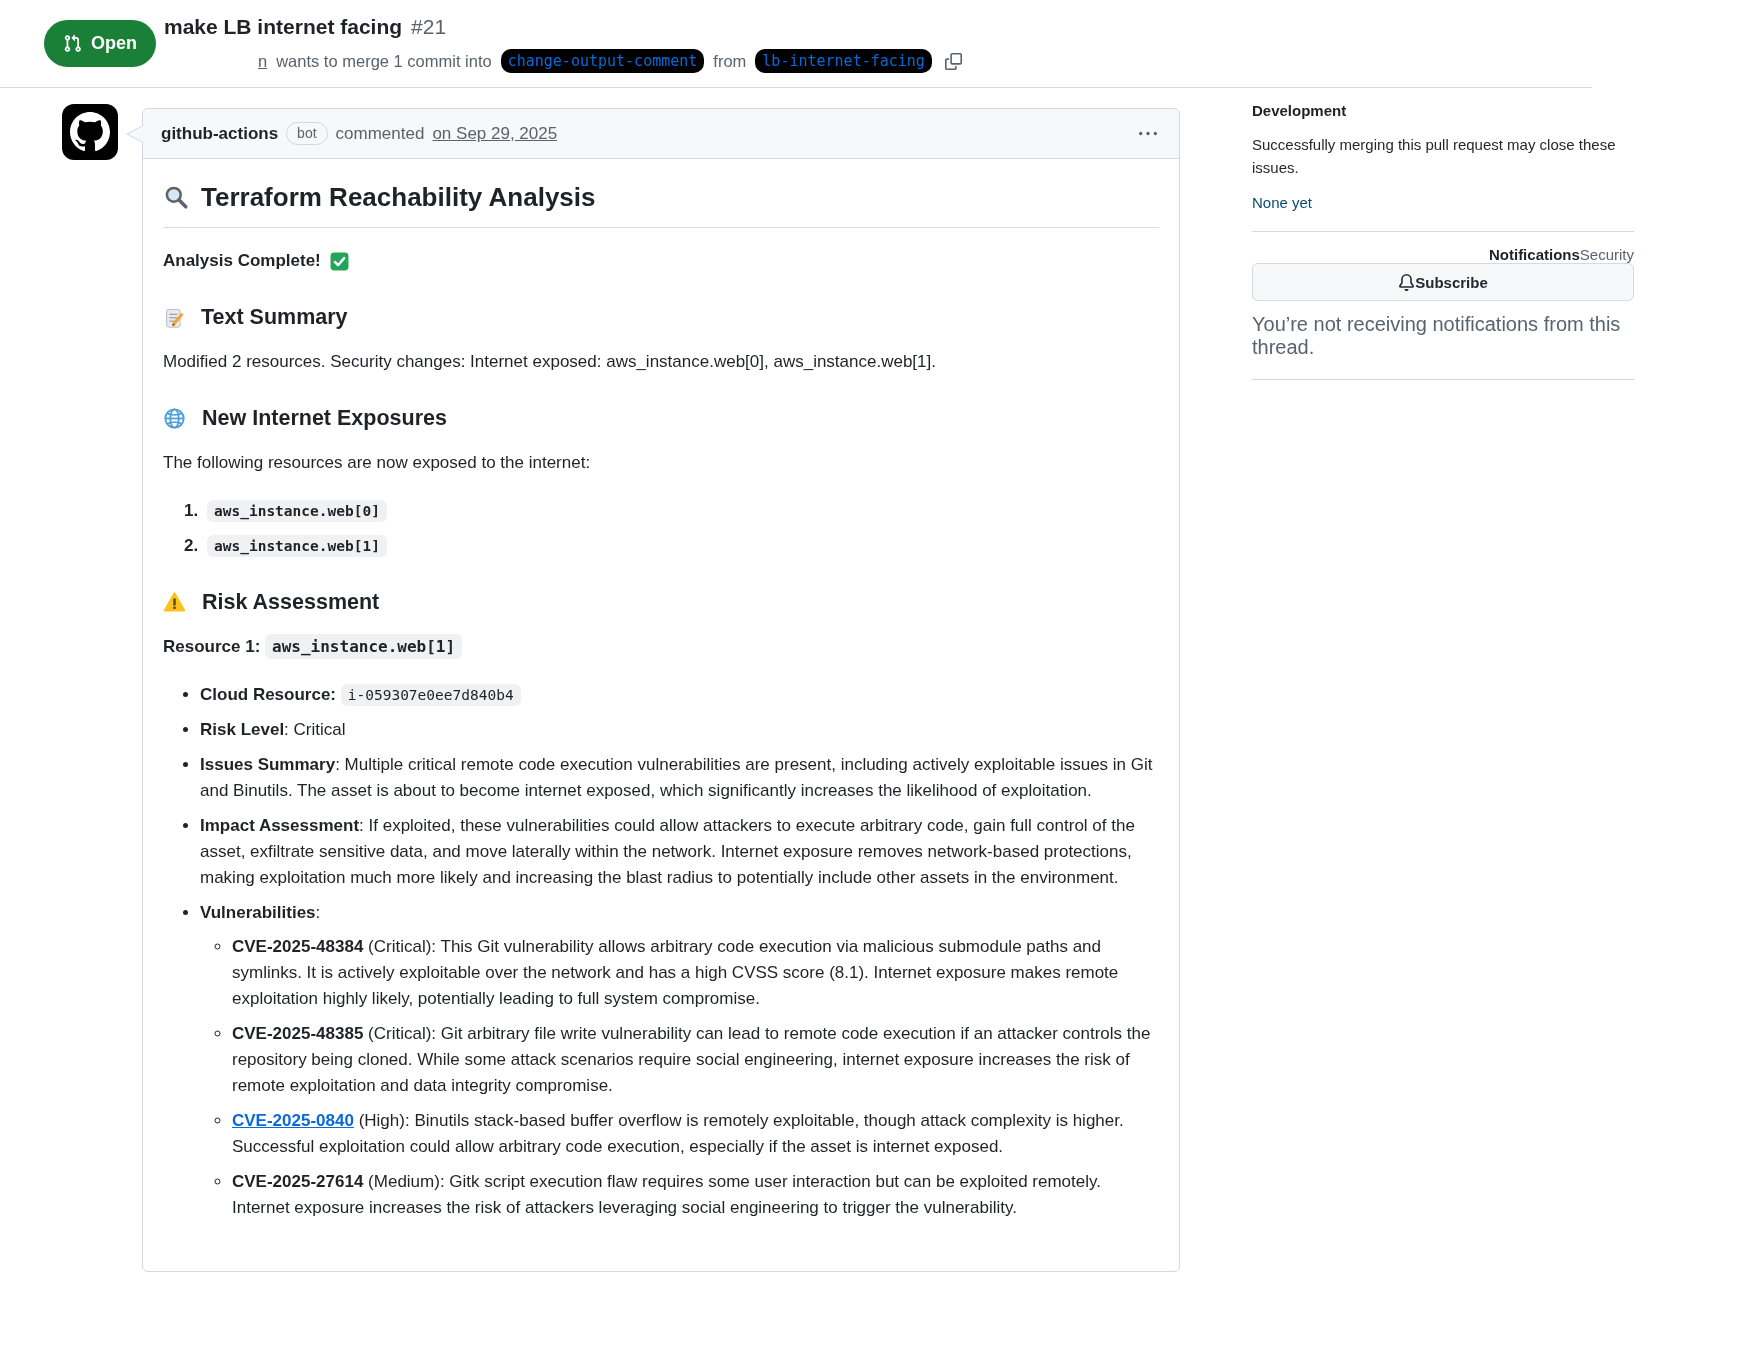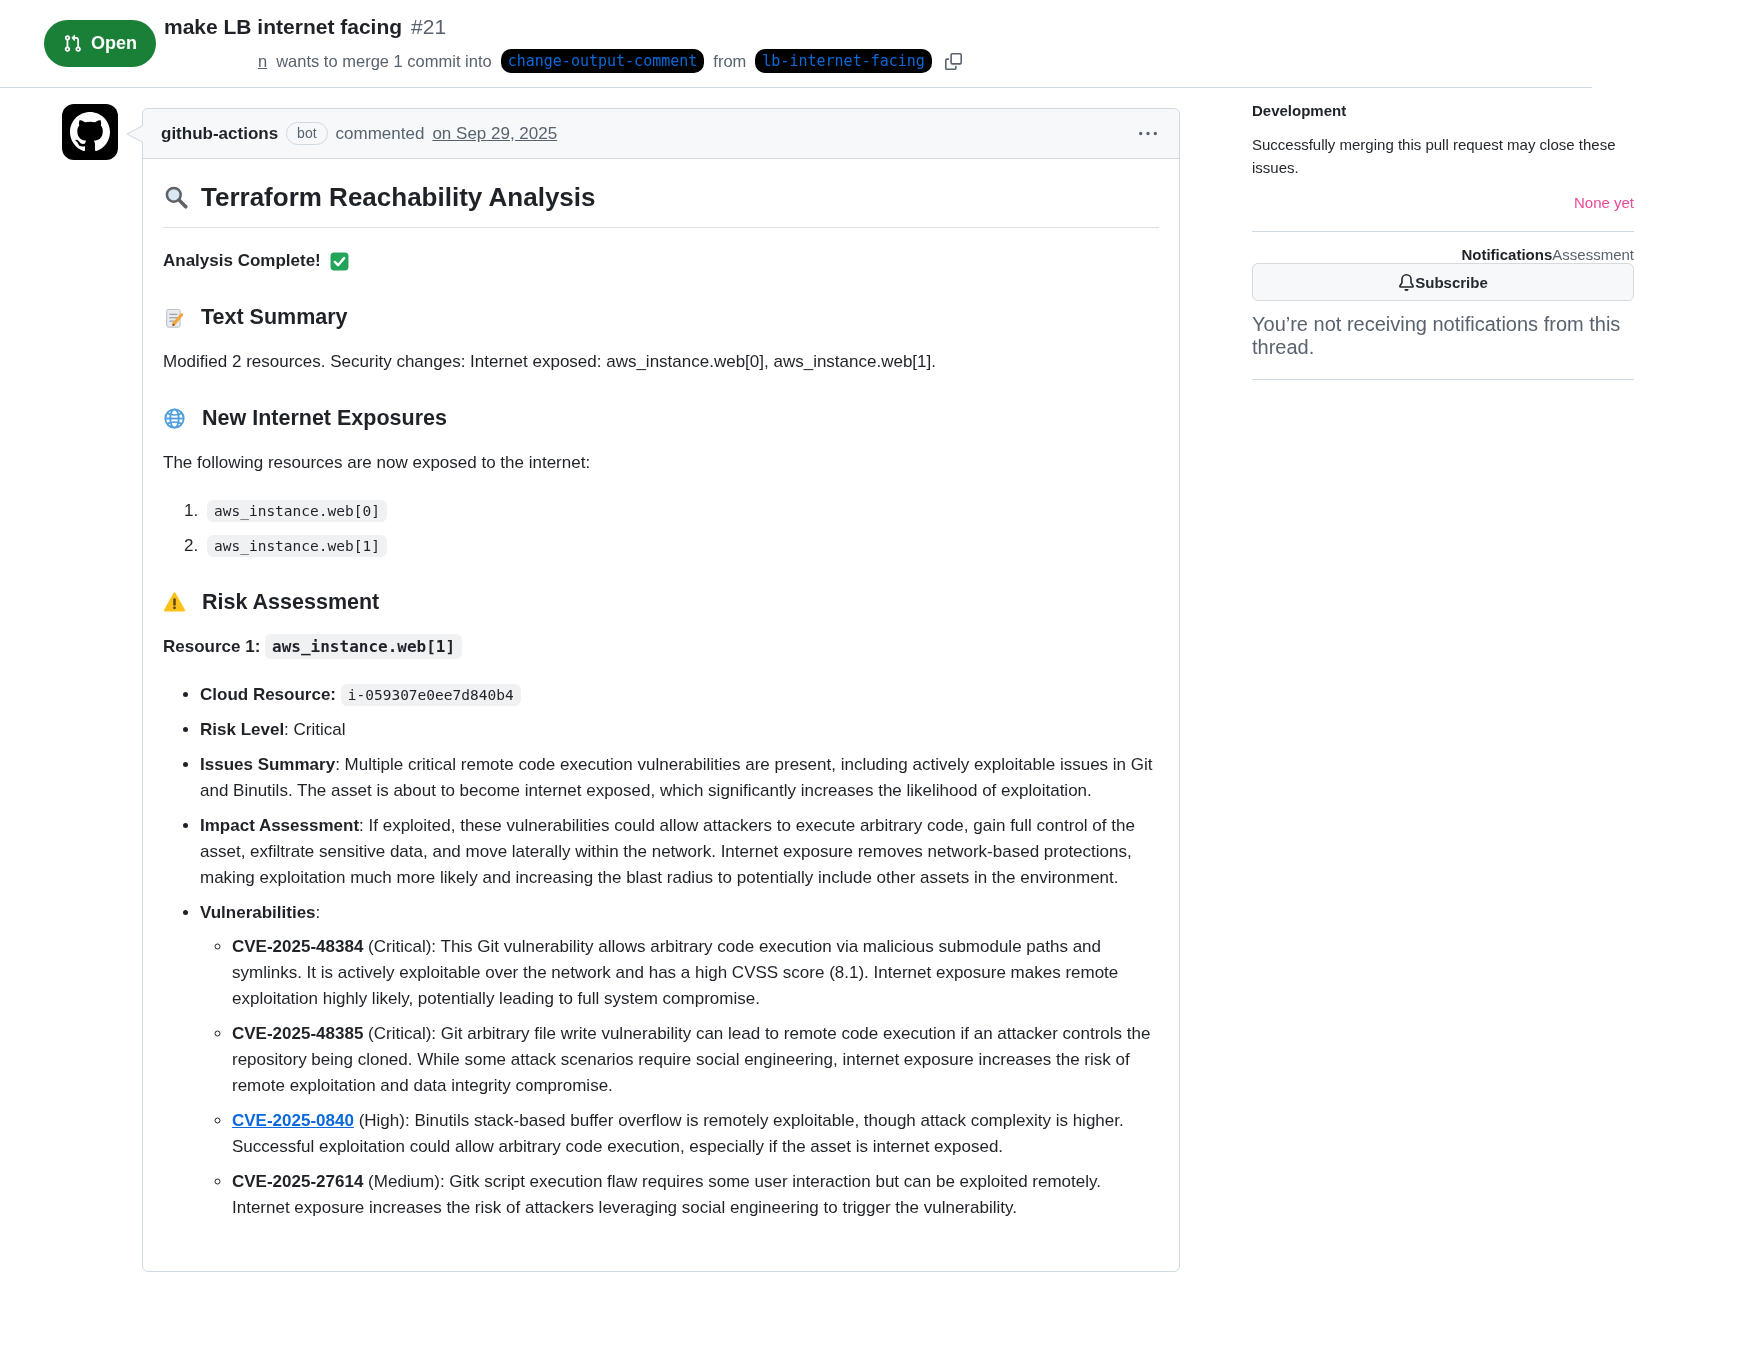--- a/index.html
+++ b/index.html
@@ -47,37 +47,37 @@
   
   .md { padding:22px 20px 28px; font-size:17px; line-height:26px; }
   .md h2 { font-size:26px; line-height:33px; font-weight:700; padding-bottom:13px;
     border-bottom:1px solid #d8dee4; margin-bottom:20px; display:flex; align-items:center; gap:11px; }
   .md h3 { font-size:21.5px; line-height:27px; font-weight:700; margin:30px 0 18px;
     display:flex; align-items:center; gap:16px; }
   .md p { margin-bottom:22px; }
   .status-line { font-weight:700; margin-bottom:24px; display:flex; align-items:center; gap:9px; }
   .md code { font-family:"DejaVu Sans Mono", monospace; font-size:14.5px;
     background:#eff1f3; padding:3px 7px; border-radius:6px; }
-  .md ol { margin:0 0 24px 0; padding-left:40px; }
+  .md ol { margin:0 0 24px 0; padding-left:40px;font-weight:bold; }
   .md ol li { margin-bottom:9px; padding-left:4px; }
   .resource-line { font-weight:700; margin-bottom:18px; }
   .resource-line code { font-weight:700; font-size:16px; }
   ul.risk-list { list-style:disc; padding-left:37px; margin-bottom:22px; }
   ul.risk-list > li { margin-bottom:9px; }
   ul.vuln-list { list-style:circle; padding-left:32px; margin-top:8px; }
   ul.vuln-list > li { margin-bottom:9px; }
   .b { font-weight:700; }
   a.cve-link { color:#0969da; font-weight:700; text-decoration:underline; cursor:pointer; }
 
   
   .sidebar { position:absolute; left:1252px; top:88px; width:382px; font-size:15px; }
   .sb-section { padding:14px 0 20px; border-bottom:1px solid #d1d9e0; }
   .sb-heading { font-weight:700; font-size:15px; color:#1f2328; margin-bottom:14px; }
   .sb-body { color:#24292f; line-height:23px; margin-bottom:15px; }
-  .sb-empty { color:#ec4899;text-align:right; }
+  .sb-empty { color:#0c4a6e; }
   .sb-row { display:flex; align-items:center; justify-content:flex-end; }
   .customize-link { font-weight:400; color:#59636e; cursor:pointer; font-size:15px; }
   .subscribe-btn { width:100%; height:38px; background:#f6f8fa; border:1px solid #d6d9dd;
     border-radius:6px; font-family:"Liberation Sans",sans-serif; font-size:15px; font-weight:700;
     color:#24292f; display:flex; align-items:center; justify-content:center; cursor:pointer; }
   .sb-muted { color:#59636e; font-size:20px; margin-top:12px; }
 
   svg { display:block; }
 </style>
 </head>
@@ -229,21 +229,21 @@
 
 <div class="sidebar">
   <div class="sb-section">
     <div class="sb-heading">Development</div>
     <div class="sb-body">Successfully merging this pull request may close these issues.</div>
     <div class="sb-empty">None yet</div>
   </div>
   <div class="sb-section">
     <div class="sb-row">
       <span class="sb-heading" style="margin-bottom:0">Notifications</span>
-      <span class="customize-link">Assessment</span>
+      <span class="customize-link">Security</span>
     </div>
     <button class="subscribe-btn">
       <span>
         <svg width="17" height="17" viewBox="0 0 16 16" fill="#24292f">
             <path d="M8 16a2 2 0 0 0 1.985-1.75c.017-.137-.097-.25-.235-.25h-3.5c-.138 0-.252.113-.235.25A2 2 0 0 0 8 16ZM3 5a5 5 0 0 1 10 0v2.947c0 .05.015.098.042.139l1.703 2.555A1.519 1.519 0 0 1 13.482 13H2.518a1.516 1.516 0 0 1-1.263-2.36l1.703-2.554A.255.255 0 0 0 3 7.947Zm5-3.5A3.5 3.5 0 0 0 4.5 5v2.947c0 .346-.102.683-.294.97l-1.703 2.556a.017.017 0 0 0-.003.01l.001.006c0 .002.002.004.004.006l.006.004.007.001h10.964l.007-.001.006-.004.004-.006.001-.006a.017.017 0 0 0-.003-.01l-1.703-2.554a1.745 1.745 0 0 1-.294-.97V5A3.5 3.5 0 0 0 8 1.5Z"></path>
           </svg>
       </span>
       <span>Subscribe</span>
     </button>
     <div class="sb-muted">You’re not receiving notifications from this thread.</div>

